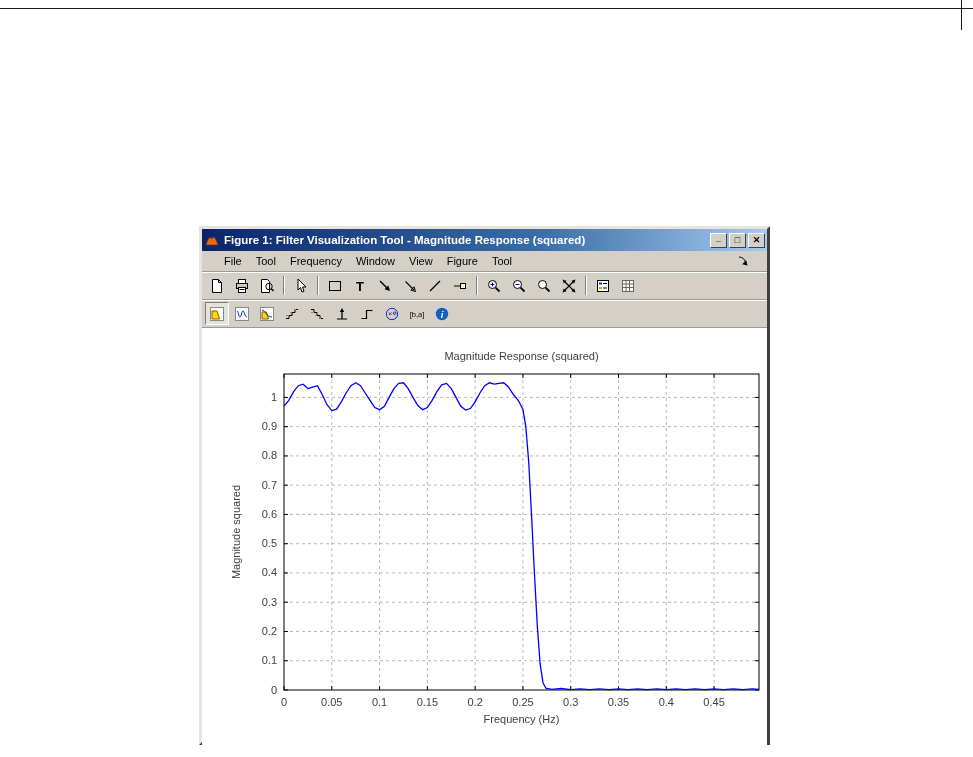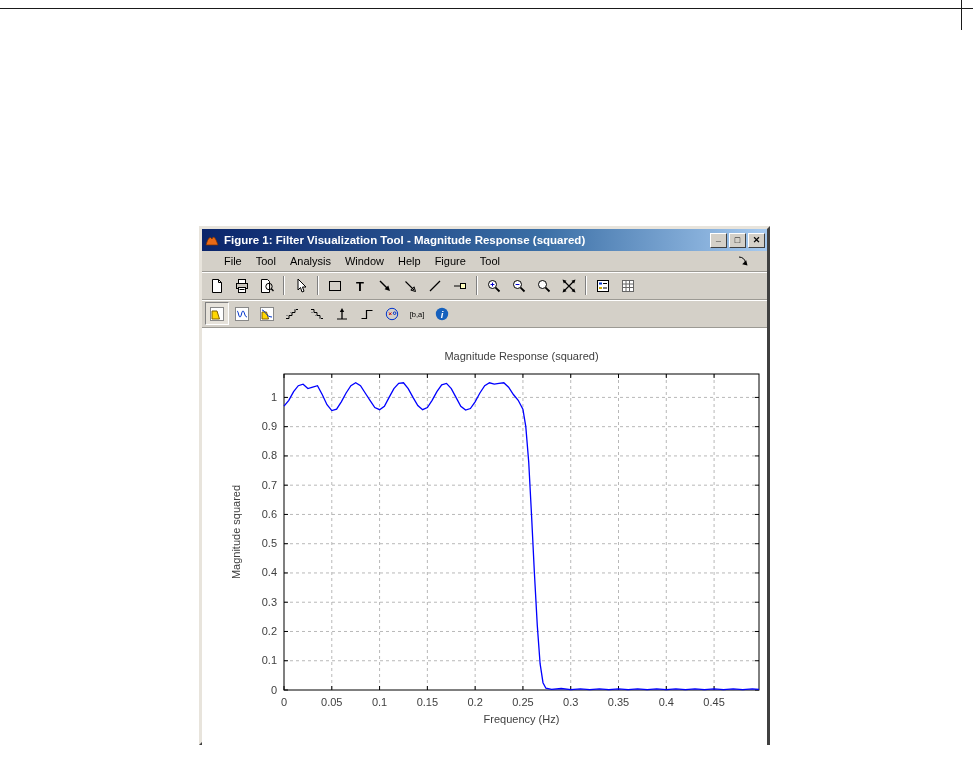--- a/index.html
+++ b/index.html
@@ -57,23 +57,23 @@
         </button>
       <button class="wbtn">
           <span>✕</span>
         </button>
     </span>
   </div>
 
   <div class="menubar">
     <span class="mitem">File</span>
     <span class="mitem">Tool</span>
-    <span class="mitem">Analysis</span>
+    <span class="mitem">Frequency</span>
     <span class="mitem">Window</span>
-    <span class="mitem">Help</span>
+    <span class="mitem">View</span>
     <span class="mitem">Figure</span>
     <span class="mitem">Tool</span>
     <span class="dock">
       <svg width="12" height="12">
           <path d="M2 2 A7 7 0 0 1 8.5 7.5" fill="none" stroke="#000"></path>
           <path d="M10.5 10.5 L5.2 9.2 L9.2 5.2 Z" fill="#000"></path>
         </svg>
     </span>
   </div>
 

